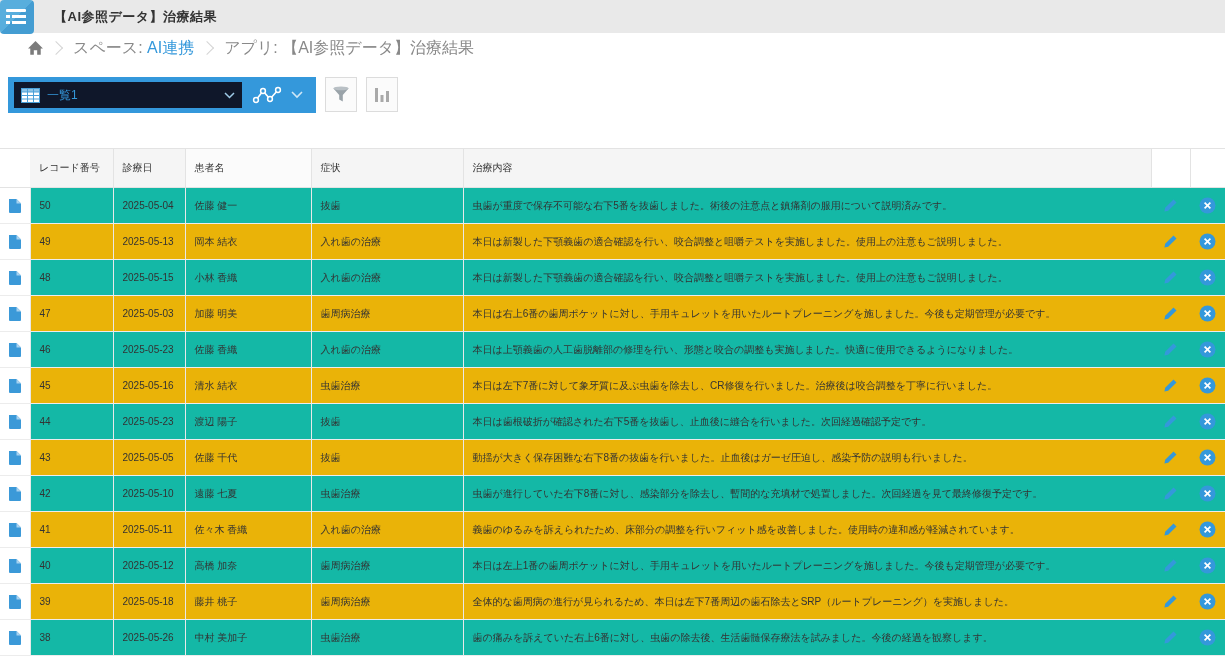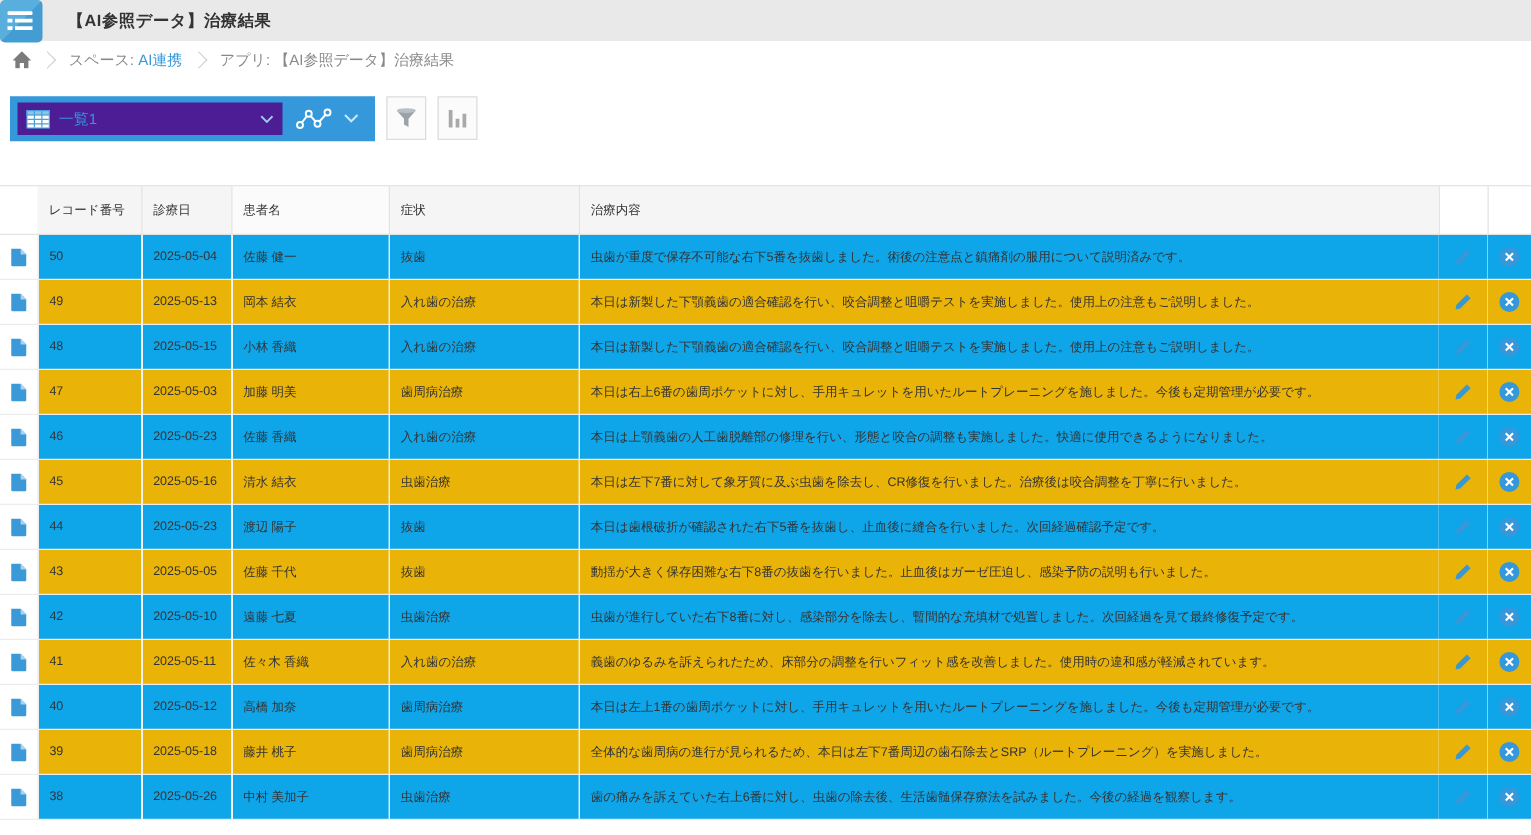--- a/index.html
+++ b/index.html
@@ -16,30 +16,30 @@
     background:linear-gradient(135deg,#58aedd 50%,#449dd2 50%);
     display:flex; flex-direction:column; justify-content:center; gap:3px; padding-left:6px;
   }
   .app-icon .bar { height:3px; width:20px; background:#fff; border-radius:1px; }
   .app-icon .row { display:flex; gap:2px; align-items:center; }
   .app-icon .sq { width:4px; height:3px; background:#fff; }
   .app-icon .ln { width:14px; height:3px; background:#fff; }
   .page-title { font-size:13px; font-weight:bold; color:#333; margin-left:20px; letter-spacing:.5px; }
 
   
-  .breadcrumb { height:30px; background:#fff; display:flex; align-items:center; padding-left:10px; font-size:12px; color:#898989; }
+  .breadcrumb { height:30px; background:#fff; display:flex; align-items:center; padding-left:28px; font-size:16px; color:#898989; }
   .crumb-sep { width:10px; height:10px; border-top:1px solid #d4d4d4; border-right:1px solid #d4d4d4; transform:rotate(45deg); margin:0 12px 0 8px; flex:none; }
   .crumb-link { color:#3498db; cursor:pointer; }
   .home svg { display:block; }
 
   
   .toolbar { margin:14px 0 0 8px; display:flex; align-items:stretch; height:36px; }
   .view-group { background:#3498db; display:flex; align-items:center; padding:0 4px 0 6px; }
   .view-select {
-    background:#4c1d95; height:26px; width:212px; display:flex; align-items:center;
+    background:#0f172a; height:26px; width:228px; display:flex; align-items:center;
     padding:0 7px; gap:7px; font-size:12px; color:#3498db; cursor:pointer;
   }
   .view-select .lbl { flex:1; }
   .graph-btn { display:flex; align-items:center; gap:9px; padding:0 9px 0 10px; cursor:pointer; }
   .icon-btn {
     width:32px; height:35px; margin-left:9px; background:#fbfbfb;
     border:1px solid #dcdcdc; display:flex; align-items:center; justify-content:center; cursor:pointer;
   }
 
   
@@ -49,21 +49,21 @@
     height:39px; background:#f5f5f5; font-weight:normal; text-align:left;
     padding:0 9px; color:#333;
     border-top:1px solid #e3e3e3; border-bottom:1px solid #e3e3e3;
   }
   thead th.h-data { border-right:1px solid #e3e3e3; }
   thead th.h-name { background:#fbfbfb;margin-top:24px; }
   thead th.h-blank { background:#fff; border-right:none; }
   thead th.h-edit { background:#fff; border-left:1px solid #e3e3e3; border-right:1px solid #e3e3e3; }
   thead th.h-del  { background:#fff; }
   tbody td { height:36px; padding:0 9px; border-bottom:1px solid #ececec; white-space:nowrap; overflow:hidden; color:#333; }
-  tbody tr.odd td { background:#0ea5e9; }
+  tbody tr.odd td { background:#14b8a6; }
   tbody tr.even td { background:#eab308; }
   tbody td.c-icon { background:#fff !important; border-right:1px solid #e9e9e9; text-align:center; padding:0; }
   tbody td.c-num, tbody td.c-date, tbody td.c-name, tbody td.c-symptom { border-right:1px solid #e9e9e9; }
   tbody td.c-edit, tbody td.c-del { text-align:center; padding:0; }
   .icn { display:inline-flex; vertical-align:middle; cursor:pointer; }
 </style>
 </head>
 <body>
 
 <div class="topbar">

